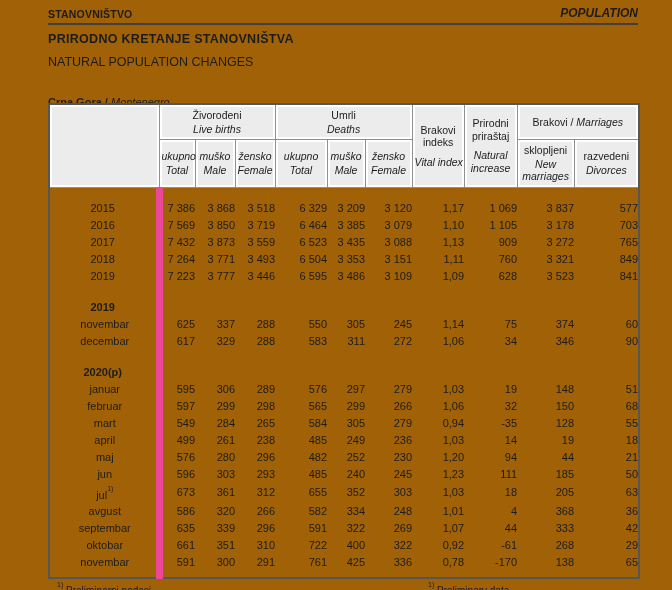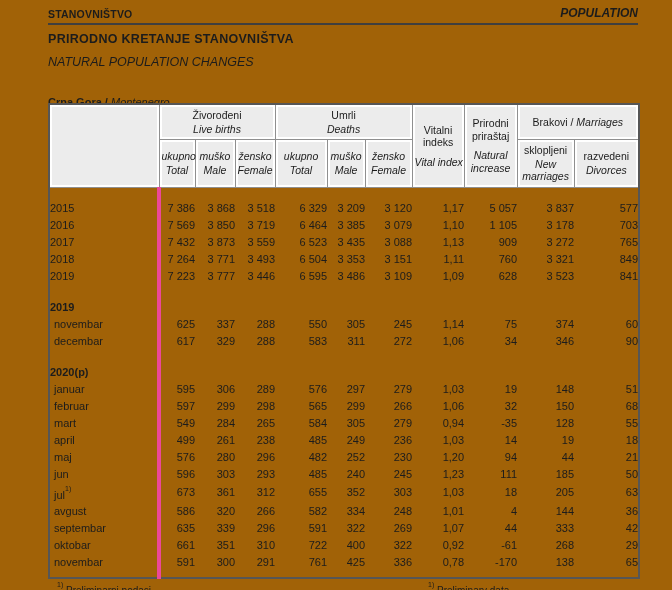--- a/index.html
+++ b/index.html
@@ -12,21 +12,21 @@
   .running-head {
     position:absolute; left:48px; top:6px; width:590px;
     display:flex; justify-content:space-between; align-items:flex-end;
     padding-bottom:3px; border-bottom:2px solid #3f3f3f;
   }
   .running-head .left  { font-size:10.5px; font-weight:bold; letter-spacing:.2px; }
   .running-head .right { font-size:12px; font-weight:bold; font-style:italic; }
   
   .titles { position:absolute; left:48px; top:32px; width:590px; text-align:left; }
   .title-1 { font-size:12.5px; font-weight:bold; letter-spacing:.3px; margin-bottom:9px; }
-  .title-2 { font-size:12.5px; font-style:italic; margin-bottom:27px; }
+  .title-2 { font-size:12.5px; margin-bottom:27px; }
   .title-3 { font-size:11px;margin-top:20px; }
   .title-3 .loc { font-weight:bold; }
   .title-3 .sep { font-weight:bold; }
   .title-3 .eng { font-style:italic; }
   
   table.stat {
     position:absolute; left:48px; top:103px; width:590px;
     border-collapse:collapse; table-layout:fixed;
     border:2px solid #565656;
     font-size:11px;
@@ -36,21 +36,21 @@
     box-shadow:inset 0 0 0 2px #ffffff;
     font-weight:normal; text-align:center; vertical-align:middle;
     font-size:10.5px; line-height:12.5px; padding:4px 2px;
   }
   th .h-loc { font-style:normal; }
   th .h-eng { font-style:italic; margin-top:1px; }
   th.tall .h-eng { margin-top:7px; }
   th.sub-ital .h-loc { font-style:italic; }
   th .nowrap { white-space:nowrap; }
   table.stat td { padding:0; line-height:17px; vertical-align:middle; }
-  td.col-label { border-right:4px solid #ec4899; padding-left:9px; text-align:left; }
+  td.col-label { border-right:7px solid #ec4899; padding-left:9px; text-align:center; }
   td.col-label.indent { padding-left:4px; }
   td.section-label { font-weight:bold; }
   td.num { text-align:right; }
   td.c1,td.c2,td.c3,td.c4,td.c5 { padding-right:4px; }
   td.c6 { padding-right:6px;margin-top:45px; }
   td.c7 { padding-right:12px; }
   td.c8,td.c9 { padding-right:8px; }
   td.c10 { padding-right:18px; }
   tr.spacer td { line-height:normal; }
   tr.sp-top td { height:12px; }
@@ -99,21 +99,21 @@
         <th rowspan="2"></th>
         <th colspan="3">
           <div class="h-loc">Živorođeni</div>
           <div class="h-eng">Live births</div>
         </th>
         <th colspan="3">
           <div class="h-loc">Umrli</div>
           <div class="h-eng">Deaths</div>
         </th>
         <th rowspan="2" class="tall">
-          <div class="h-loc">Vitalni indeks</div>
+          <div class="h-loc">Brakovi indeks</div>
           <div class="h-eng nowrap">Vital index</div>
         </th>
         <th rowspan="2" class="tall">
           <div class="h-loc">Prirodni priraštaj</div>
           <div class="h-eng">Natural increase</div>
         </th>
         <th colspan="2">
           <span class="h-loc">Brakovi /</span>
           <span class="h-eng">Marriages</span>
         </th>
@@ -160,21 +160,21 @@
         </tr>
         <tr>
           <td class="col-label row-label">2015</td>
           <td class="num c1">7 386</td>
           <td class="num c2">3 868</td>
           <td class="num c3">3 518</td>
           <td class="num c4">6 329</td>
           <td class="num c5">3 209</td>
           <td class="num c6">3 120</td>
           <td class="num c7">1,17</td>
-          <td class="num c8">5 057</td>
+          <td class="num c8">1 069</td>
           <td class="num c9">3 837</td>
           <td class="num c10">577</td>
         </tr>
         <tr>
           <td class="col-label row-label">2016</td>
           <td class="num c1">7 569</td>
           <td class="num c2">3 850</td>
           <td class="num c3">3 719</td>
           <td class="num c4">6 464</td>
           <td class="num c5">3 385</td>
@@ -359,21 +359,21 @@
         <tr>
           <td class="col-label row-label indent">avgust</td>
           <td class="num c1">586</td>
           <td class="num c2">320</td>
           <td class="num c3">266</td>
           <td class="num c4">582</td>
           <td class="num c5">334</td>
           <td class="num c6">248</td>
           <td class="num c7">1,01</td>
           <td class="num c8">4</td>
-          <td class="num c9">144</td>
+          <td class="num c9">368</td>
           <td class="num c10">36</td>
         </tr>
         <tr>
           <td class="col-label row-label indent">septembar</td>
           <td class="num c1">635</td>
           <td class="num c2">339</td>
           <td class="num c3">296</td>
           <td class="num c4">591</td>
           <td class="num c5">322</td>
           <td class="num c6">269</td>

